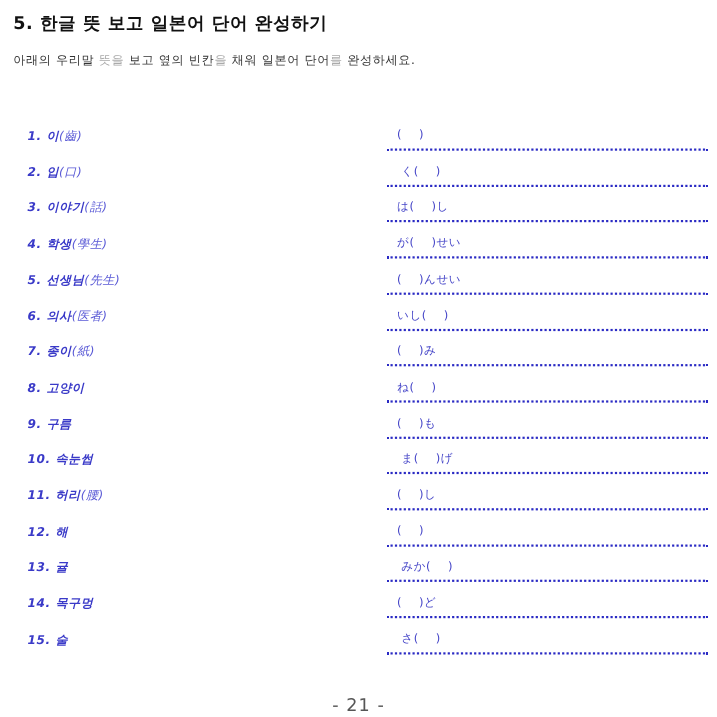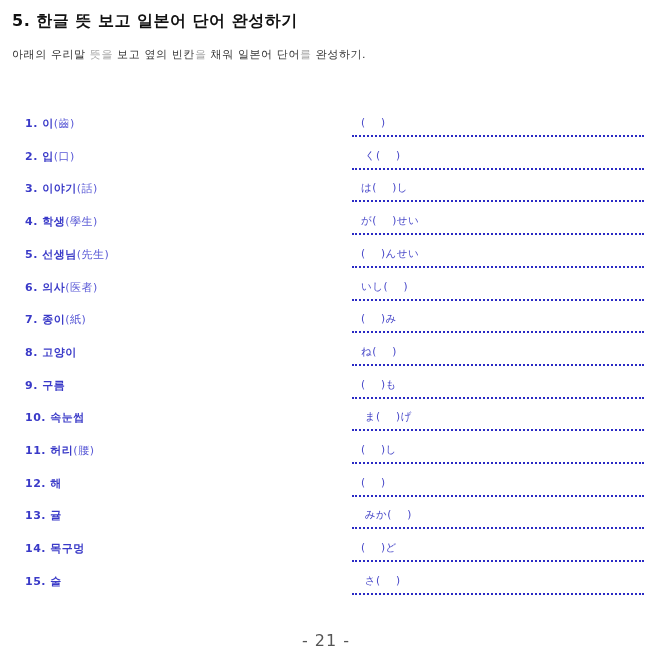--- a/index.html
+++ b/index.html
@@ -13,21 +13,21 @@
   }
   .instr {
     position: absolute; left: 12px; top: 47px; font-size: 11px; color: #333; letter-spacing: 0.6px;
   }
   .instr .light { color: #aaa; }
   .row {
     position: absolute; left: 0; width: 652px; height: 32px;
   }
   .q {
     position: absolute; left: 25px; top: 0; font-size: 11px; font-weight: bold; color: #3a3ac8;
-    letter-spacing: 0.5px; white-space: nowrap;
+    letter-spacing: 0.5px; white-space: nowrap; font-style: italic;
   }
   .q .hanja { font-weight: normal; color: #5a5ad6; }
   .a {
     position: absolute; left: 361px; top: 0; font-size: 10.5px; color: #4646c8; white-space: pre;
     letter-spacing: 0.5px;
   }
   .line {
     position: absolute; left: 352px; top: 19px; width: 292px; height: 0;
     border-top: 2px dotted #2a2ac4;
   }
@@ -35,21 +35,21 @@
     position: absolute; left: 0; width: 652px; top: 631px; text-align: center; font-size: 16px;
     color: #555; letter-spacing: 1px;
   }
 </style>
 </head>
 <body>
 
 <div class="title">5. 한글 뜻 보고 일본어 단어 완성하기</div>
 
 <div class="instr">
-  <span>아래의 우리말 </span><span class="light">뜻을</span><span> 보고 옆의 빈칸</span><span class="light">을</span><span> 채워 일본어 단어</span><span class="light">를</span><span> 완성하기.</span>
+  <span>아래의 우리말 </span><span class="light">뜻을</span><span> 보고 옆의 빈칸</span><span class="light">을</span><span> 채워 일본어 단어</span><span class="light">를</span><span> 완성하세요.</span>
 </div>
 
 <div id="rows">
     <div class="row" style="top: 116px;">
       <div class="q"><span>1.</span> <span>이</span><span class="hanja">(齒)</span></div>
       <div class="a">(    )</div>
       <div class="line"></div>
     </div>
     <div class="row" style="top: 148.7px;">
       <div class="q"><span>2.</span> <span>입</span><span class="hanja">(口)</span></div>

